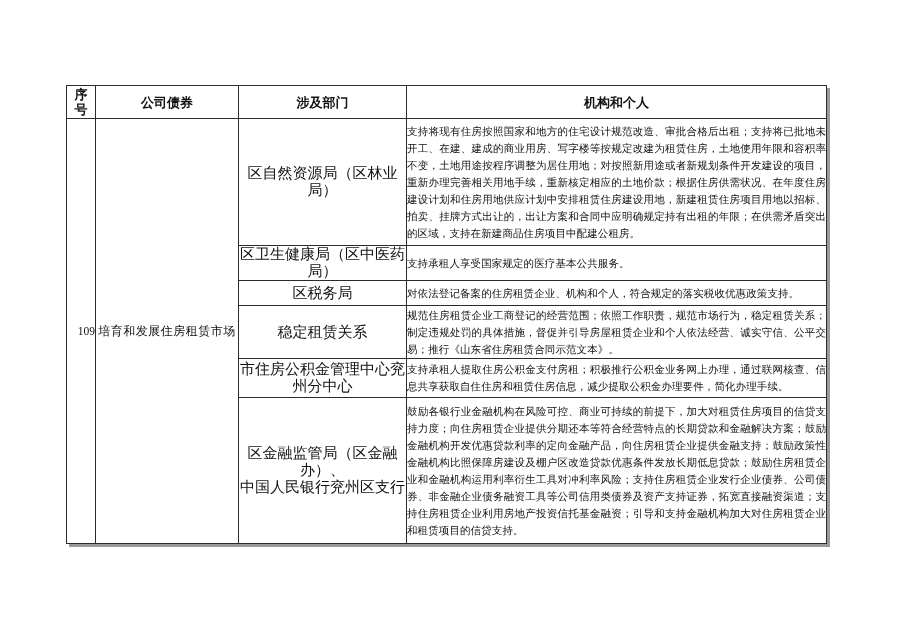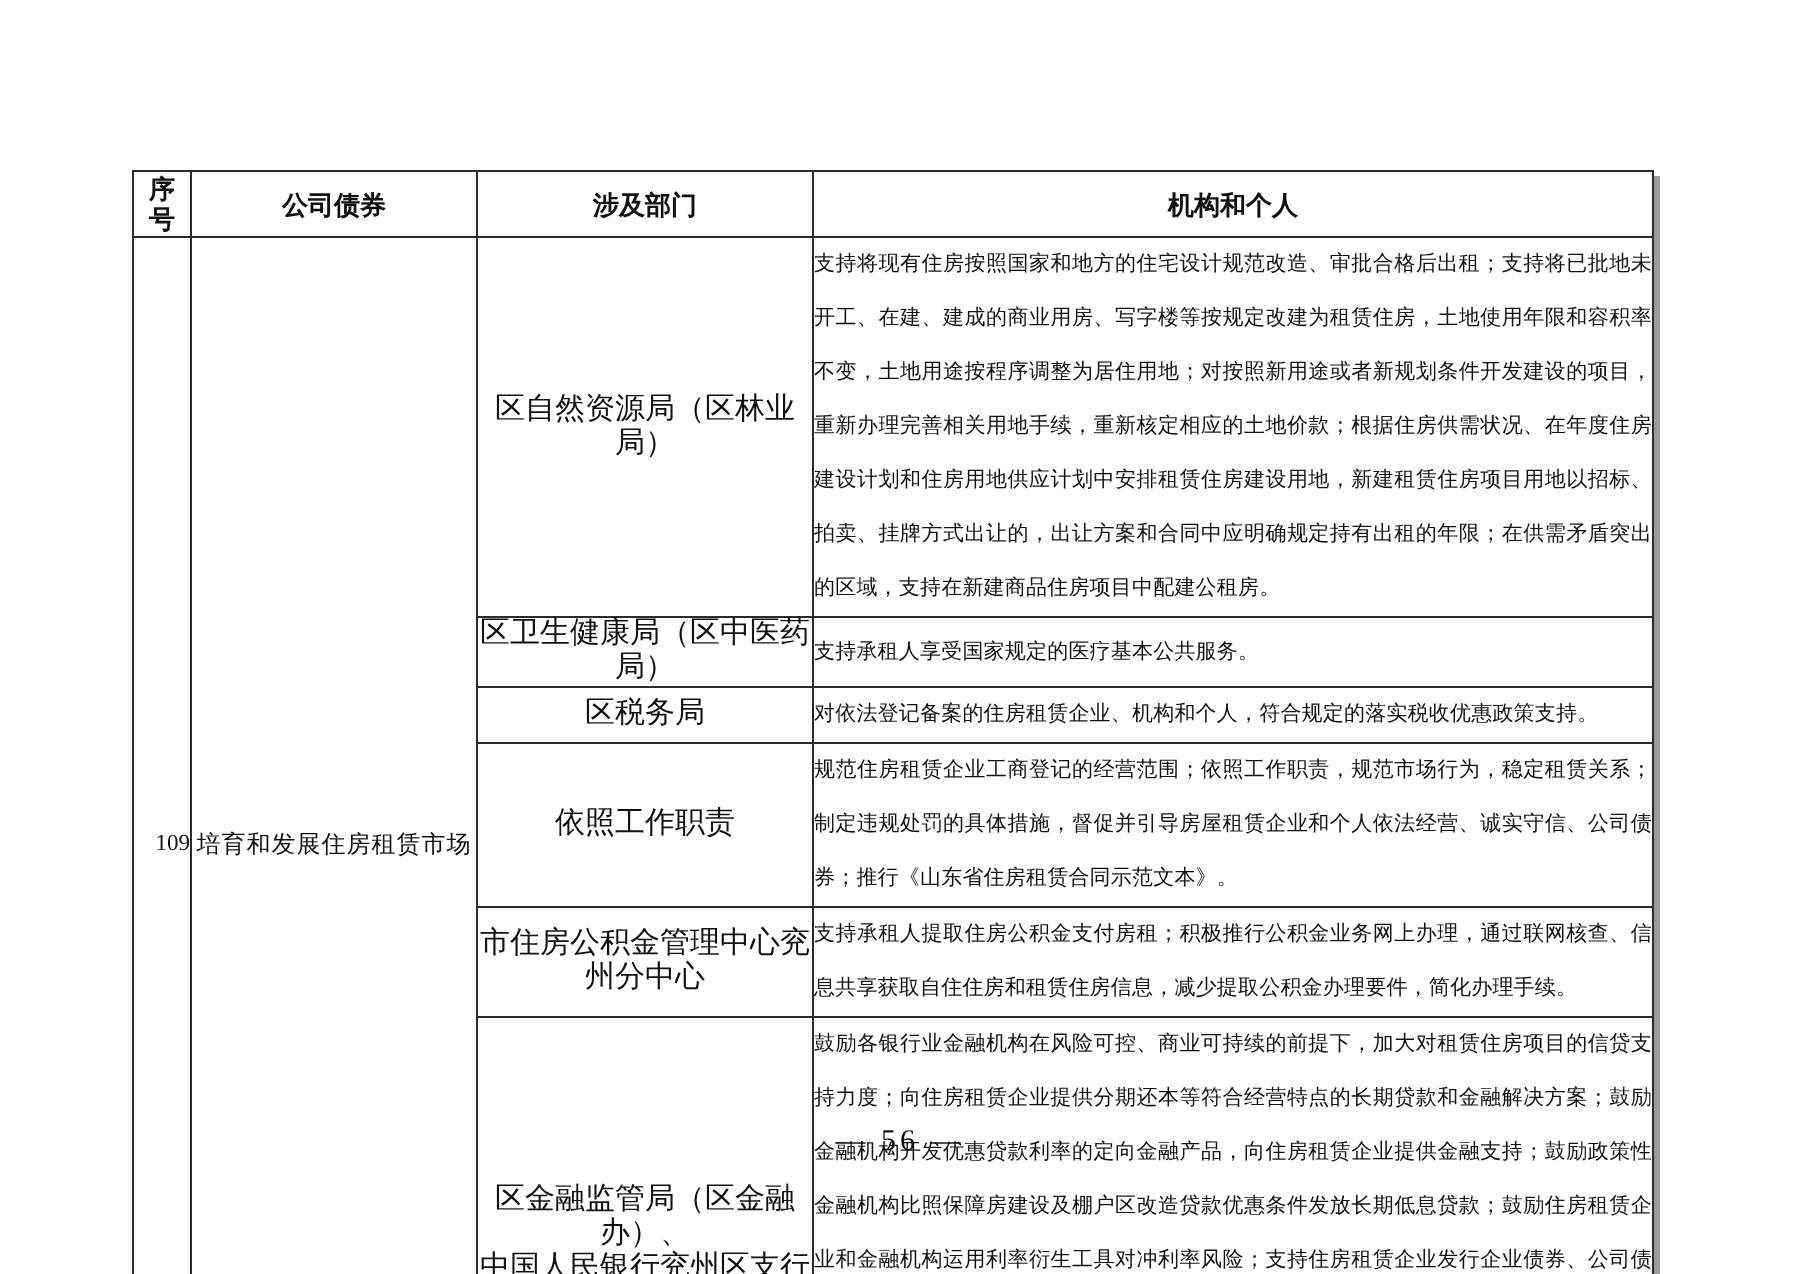--- a/index.html
+++ b/index.html
@@ -63,21 +63,21 @@
   }
   td.dept-cell {
     font-size: 15px;
     text-align: center;
     white-space: pre-line;
     line-height: 17px;
     padding: 1px 2px;
   }
   td.duty-cell {
     font-size: 10.5px;
-    line-height: 27px;
+    line-height: 17px;
     text-align: justify;
     padding: 2px 5px 2px 4px;
     letter-spacing: 0.1px;
   }
   .page-footer {
     position: absolute;
     top: 563px;
     left: 0;
     width: 100%;
     text-align: center;
@@ -114,30 +114,29 @@
       </tr>
       <tr class="r2">
         <td class="dept-cell">区卫生健康局（区中医药局）</td>
         <td class="duty-cell">支持承租人享受国家规定的医疗基本公共服务。</td>
       </tr>
       <tr class="r3">
         <td class="dept-cell">区税务局</td>
         <td class="duty-cell">对依法登记备案的住房租赁企业、机构和个人，符合规定的落实税收优惠政策支持。</td>
       </tr>
       <tr class="r4">
-        <td class="dept-cell">依照工作职责</td>
-        <td class="duty-cell">规范住房租赁企业工商登记的经营范围；依照工作职责，规范市场行为，稳定租赁关系；制定违规处罚的具体措施，督促并引导房屋租赁企业和个人依法经营、诚实守信、公司债券；推行《山东省住房租赁合同示范文本》。</td>
+        <td class="dept-cell">稳定租赁关系</td>
+        <td class="duty-cell">规范住房租赁企业工商登记的经营范围；依照工作职责，规范市场行为，稳定租赁关系；制定违规处罚的具体措施，督促并引导房屋租赁企业和个人依法经营、诚实守信、公平交易；推行《山东省住房租赁合同示范文本》。</td>
       </tr>
       <tr class="r5">
         <td class="dept-cell">市住房公积金管理中心兖州分中心</td>
         <td class="duty-cell">支持承租人提取住房公积金支付房租；积极推行公积金业务网上办理，通过联网核查、信息共享获取自住住房和租赁住房信息，减少提取公积金办理要件，简化办理手续。</td>
       </tr>
       <tr class="r6">
         <td class="dept-cell">区金融监管局（区金融办）、
 中国人民银行兖州区支行</td>
         <td class="duty-cell">鼓励各银行业金融机构在风险可控、商业可持续的前提下，加大对租赁住房项目的信贷支持力度；向住房租赁企业提供分期还本等符合经营特点的长期贷款和金融解决方案；鼓励金融机构开发优惠贷款利率的定向金融产品，向住房租赁企业提供金融支持；鼓励政策性金融机构比照保障房建设及棚户区改造贷款优惠条件发放长期低息贷款；鼓励住房租赁企业和金融机构运用利率衍生工具对冲利率风险；支持住房租赁企业发行企业债券、公司债券、非金融企业债务融资工具等公司信用类债券及资产支持证券，拓宽直接融资渠道；支持住房租赁企业利用房地产投资信托基金融资；引导和支持金融机构加大对住房租赁企业和租赁项目的信贷支持。</td>
       </tr>
     </tbody>
   </table>
 
-  <div class="page-footer">— 56 —</div>
 
 </div>
 
 </body></html>

